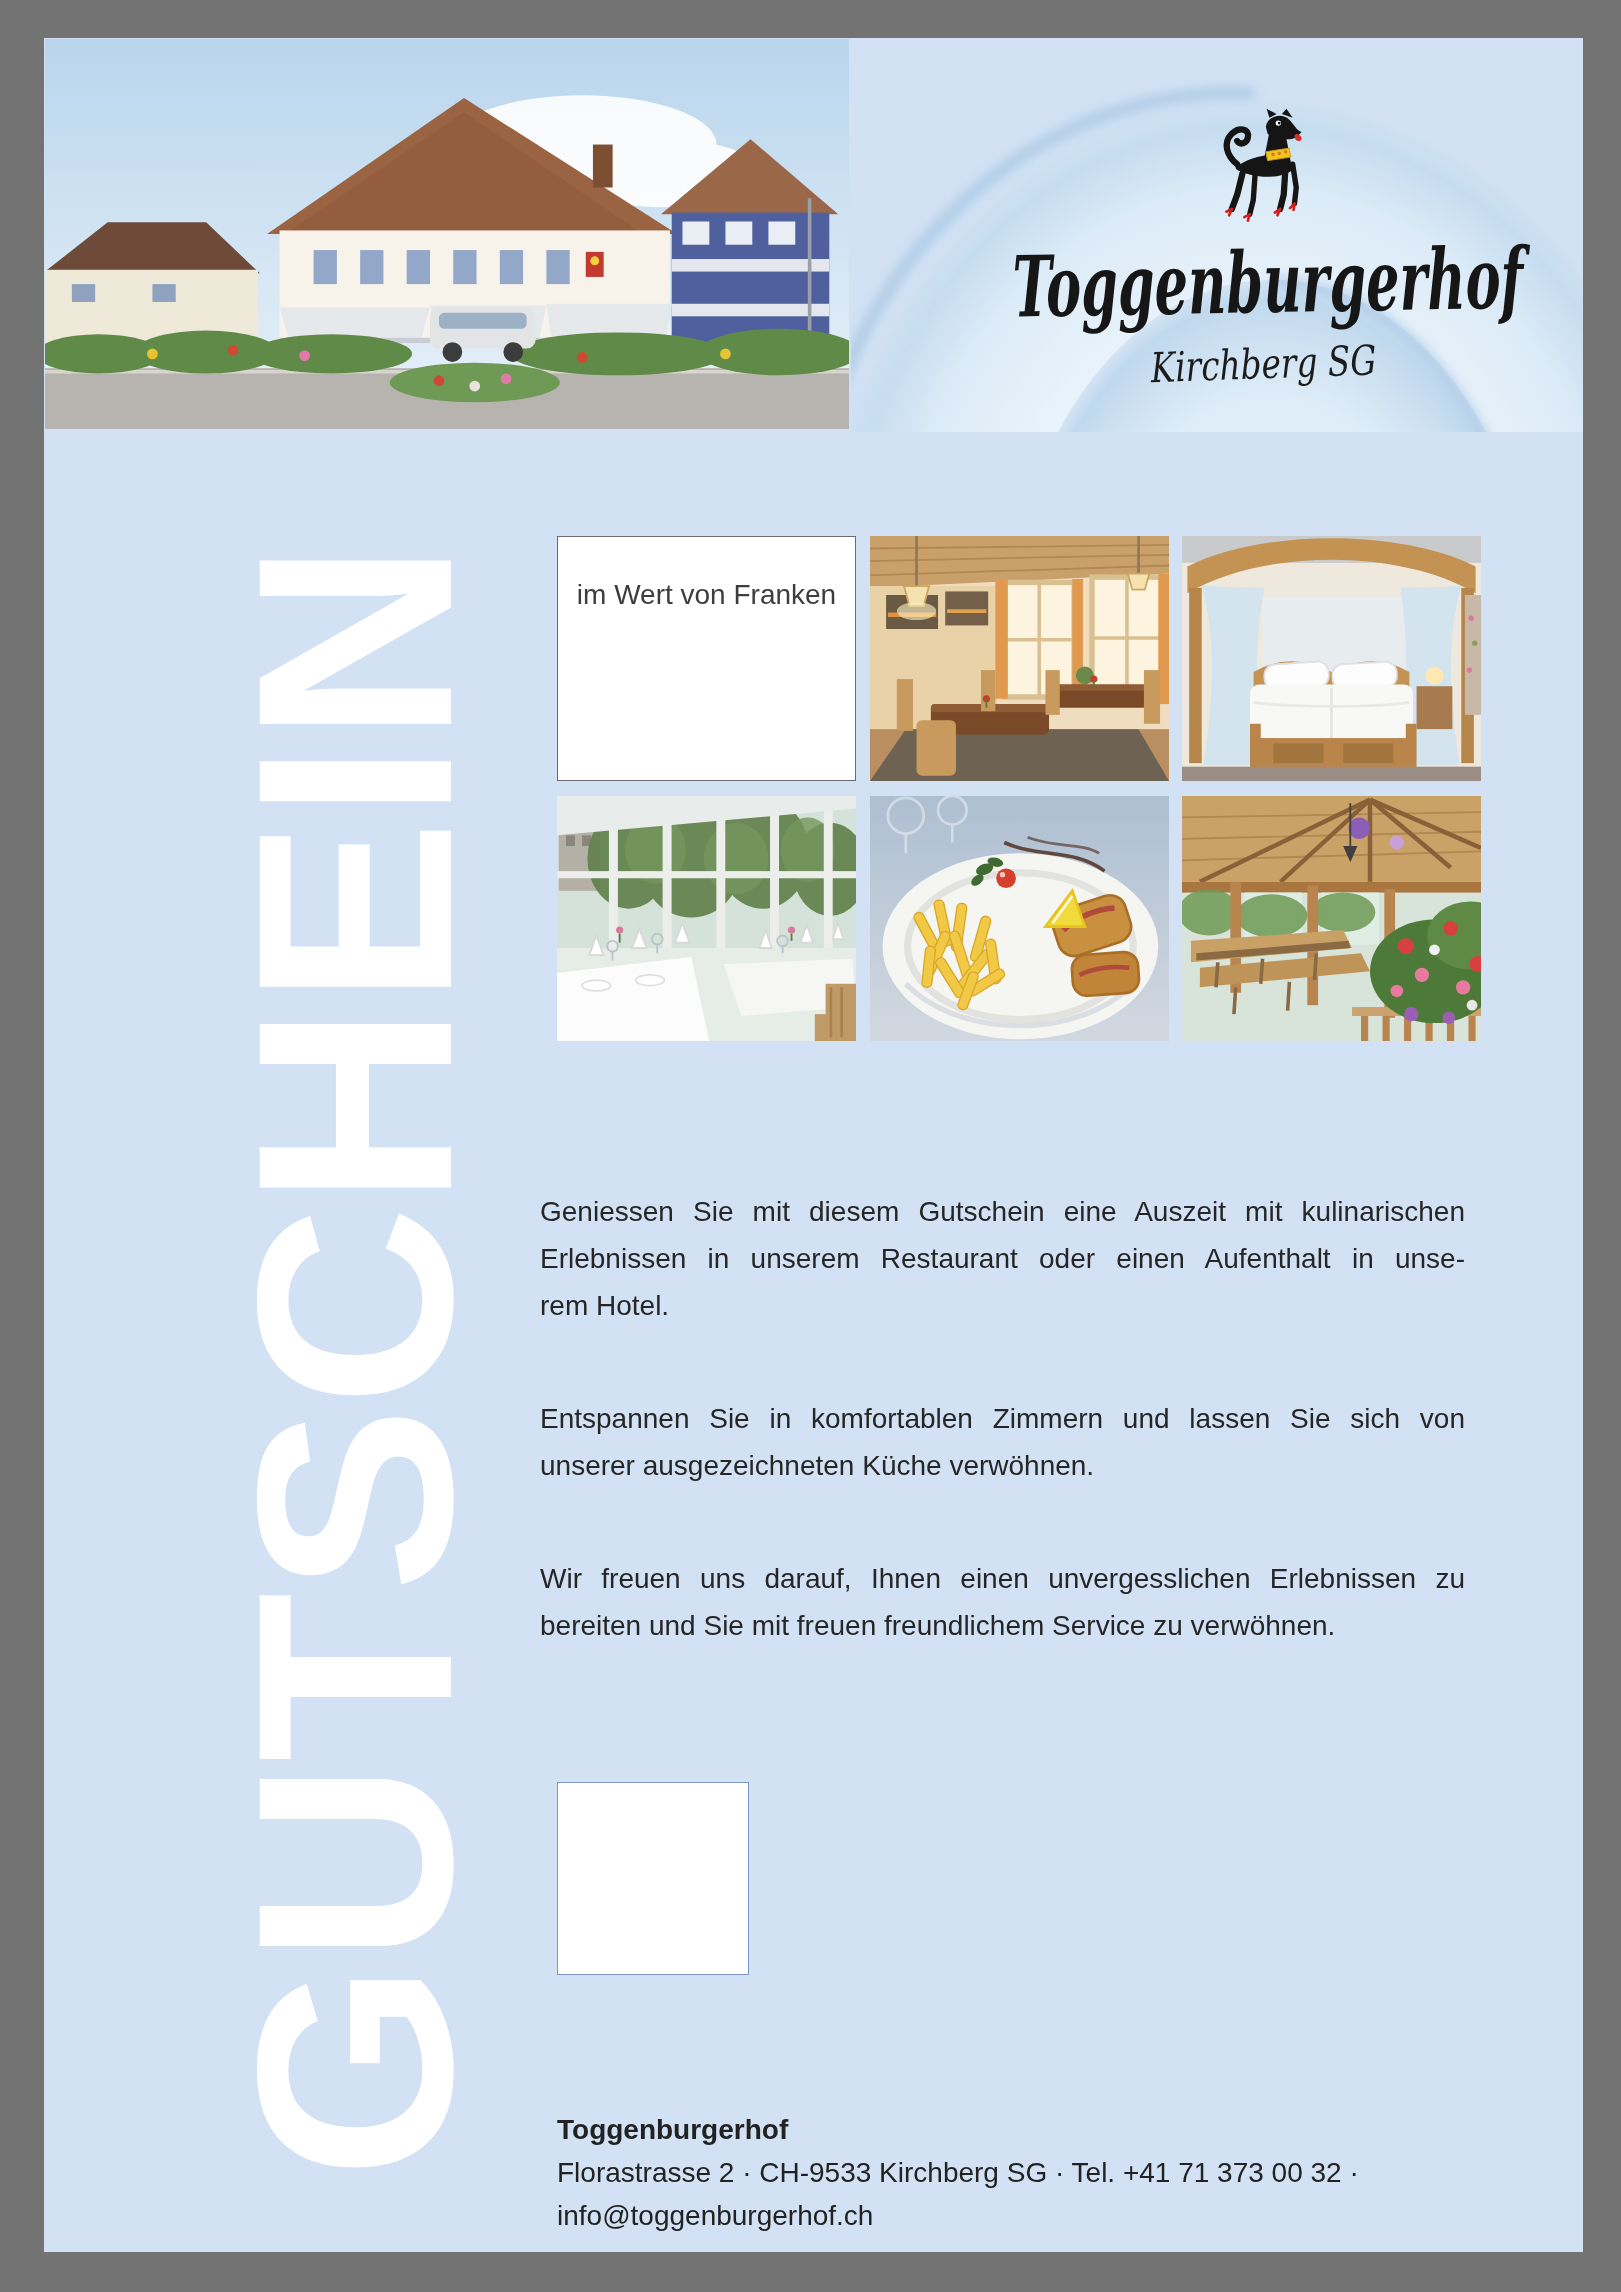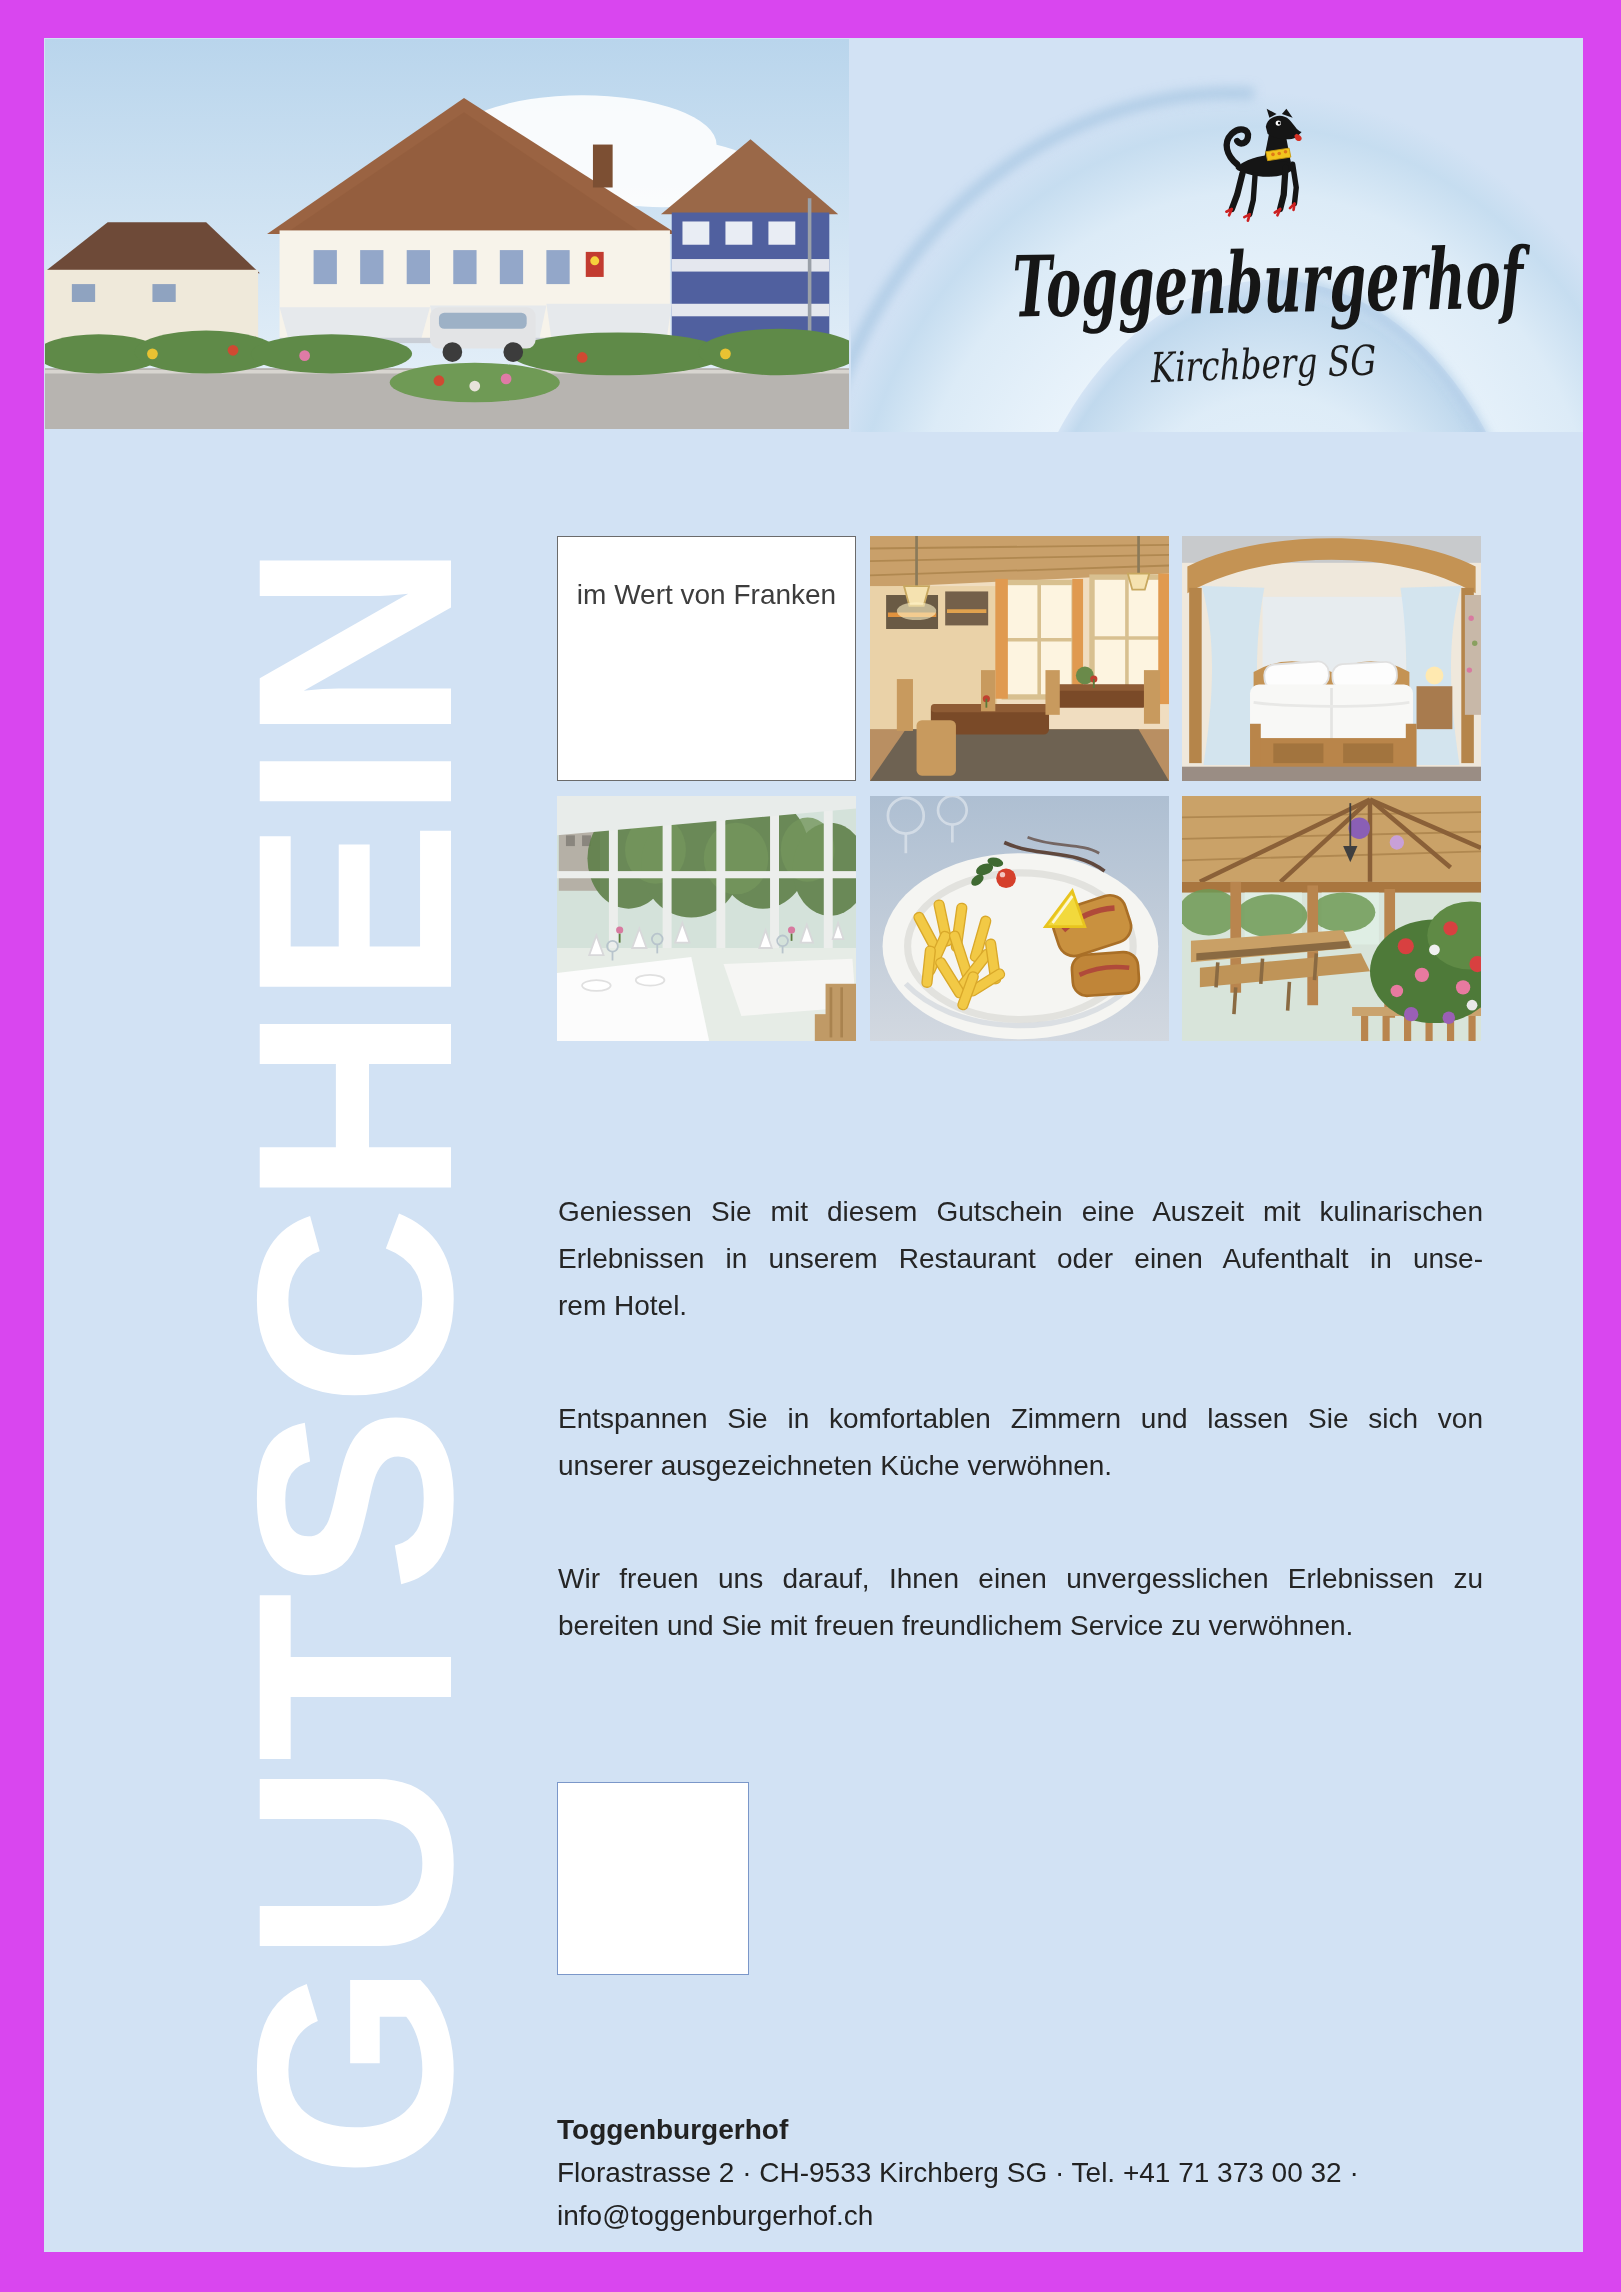--- a/index.html
+++ b/index.html
@@ -1,34 +1,34 @@
 <!DOCTYPE html>
 <html style="font-size:14.3px"><head>
 <meta charset="utf-8">
 <style>
   html,body{margin:0;padding:0;background:#ffffff;}
-  .page{position:relative;width:1621px;height:2293px;background:#d946ef;overflow:hidden;
+  .page{position:relative;width:1621px;height:2293px;background:#737373;overflow:hidden;
         font-family:"Liberation Sans",sans-serif;}
   .panel{position:absolute;left:44px;top:38px;width:1539px;height:2214px;background:#d2e2f4;}
   .abs{position:absolute;}
   .photo{position:absolute;overflow:hidden;}
   .photo svg{display:block;width:100%;height:100%;}
   .hero{left:45px;top:39px;width:804px;height:390px;}
   .logo-area{left:851px;top:38px;width:732px;height:394px;overflow:hidden;}
   .vertical-title{left:253px;top:2179px;width:1643px;height:203px;
     transform:rotate(-90deg);transform-origin:0 0;
     font-weight:bold;font-size:278px;line-height:203px;letter-spacing:0;
     color:#ffffff;white-space:nowrap;}
   .value-box{left:557px;top:536px;width:299px;height:245px;background:#ffffff;
     border:1.8px solid #6b6b6b;box-sizing:border-box;text-align:center;}
   .value-box .lbl{display:block;margin-top:42px;font-size:28px;color:#3d3d3d;}
   .ph{width:299px;height:245px;}
   .r1c2{left:870px;top:536px;}  .r1c3{left:1182px;top:536px;}
   .r2c1{left:557px;top:796px;}  .r2c2{left:870px;top:796px;}  .r2c3{left:1182px;top:796px;}
-  .paragraphs{left:558px;top:1188px;width:925px;font-size:28px;line-height:47px;color:#262626;}
+  .paragraphs{left:540px;top:1188px;width:925px;font-size:28px;line-height:47px;color:#262626;}
   .paragraphs p{margin:0 0 66px 0;}
   .paragraphs p.tight{}
   .paragraphs .just{text-align:justify;text-align-last:justify;}
   .stamp-box{left:557px;top:1782px;width:190px;height:191px;background:#ffffff;
     border:1.8px solid #7b97c9;}
   .footer{left:557px;top:2108px;width:985px;font-size:28px;line-height:43px;color:#222222;}
   .footer .name{font-weight:bold;}
 </style>
 </head>
 <body>

